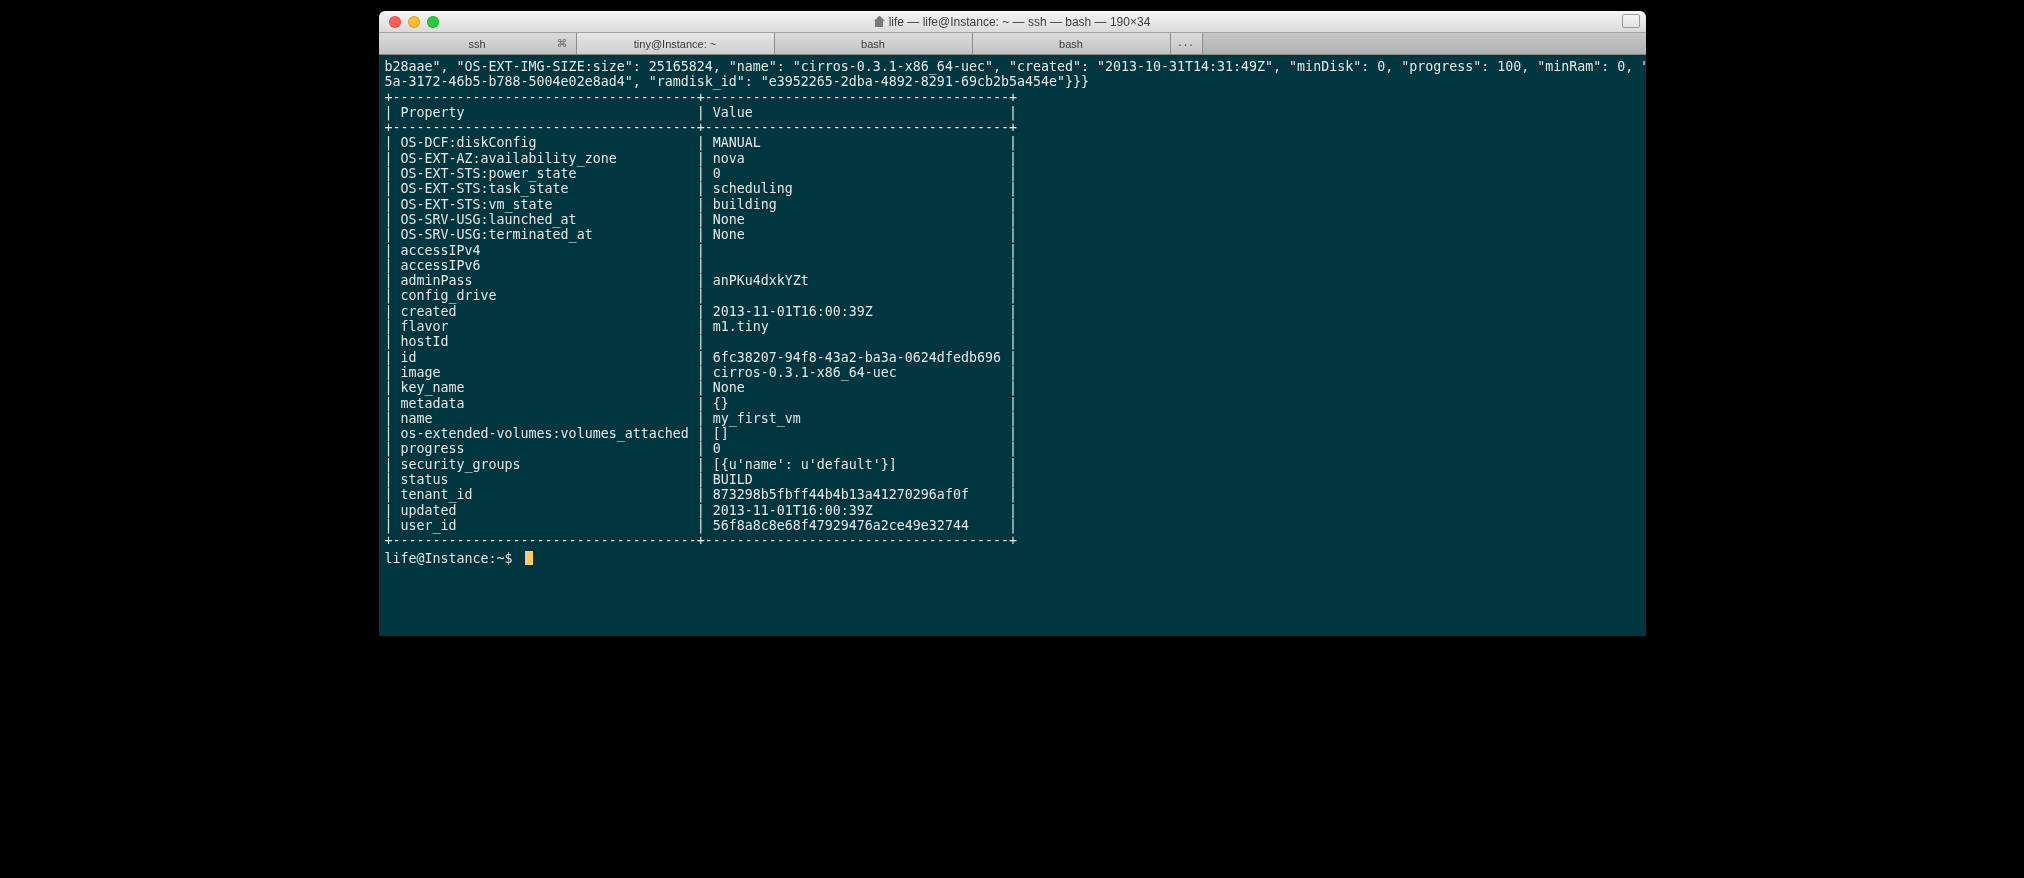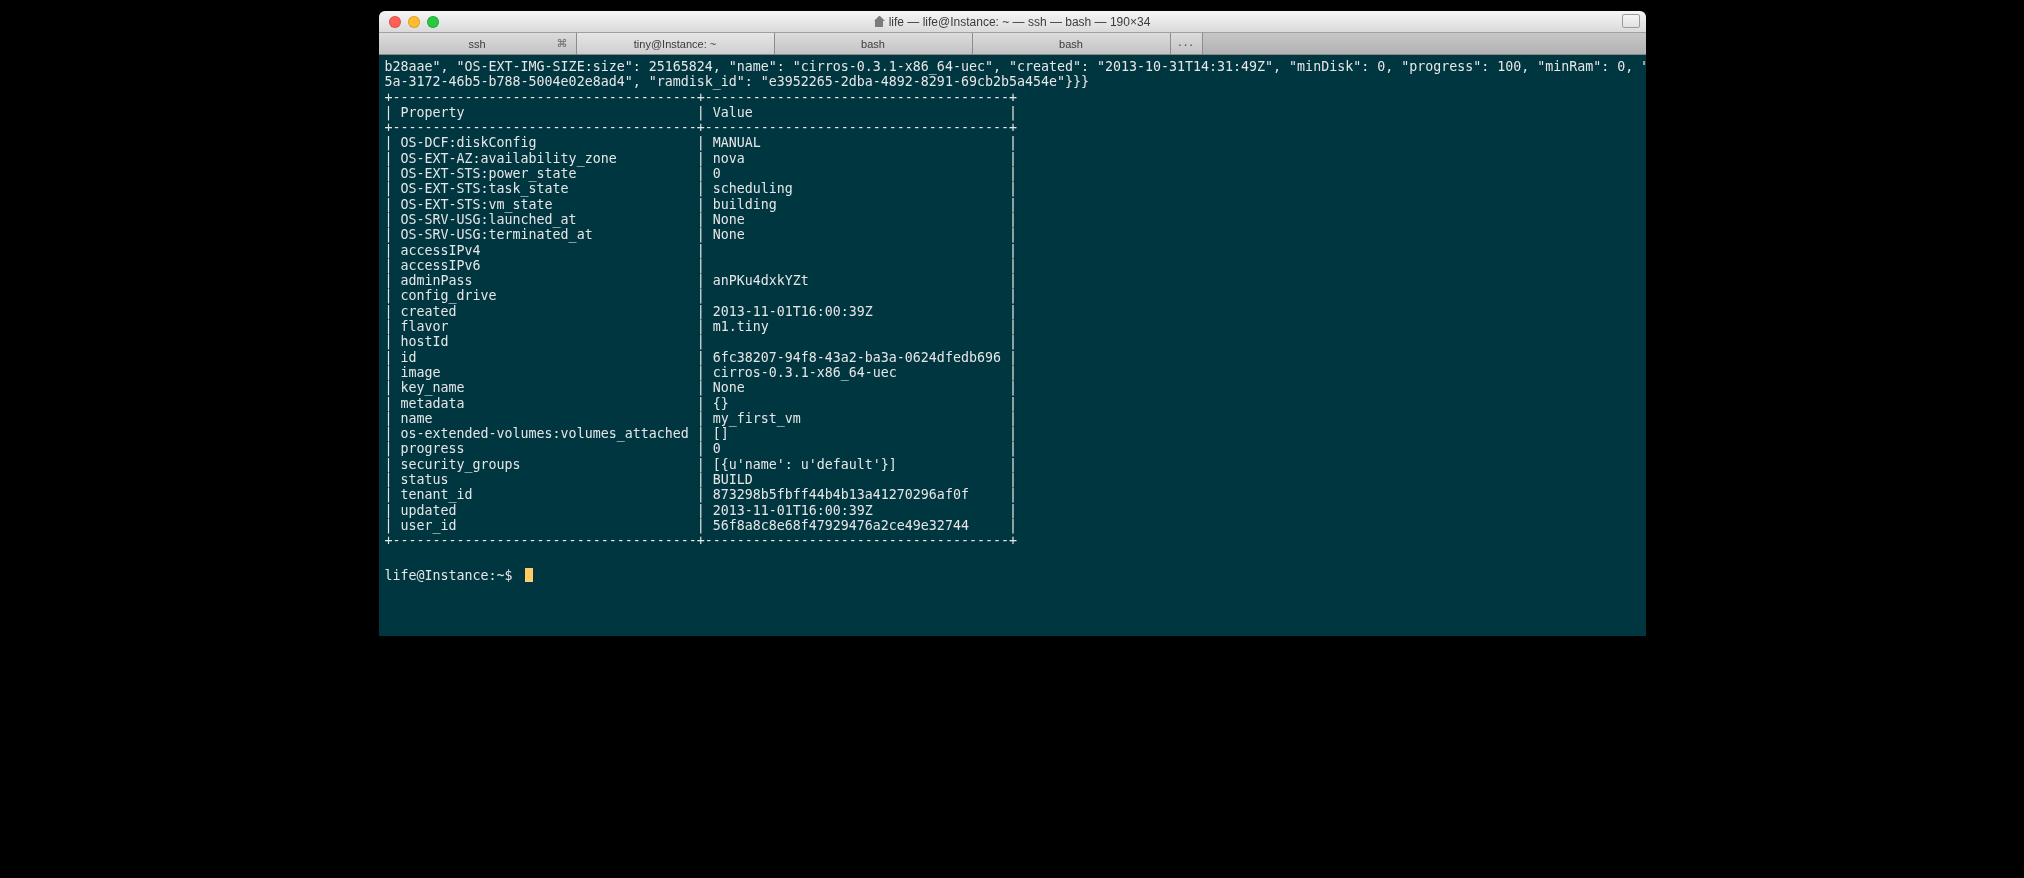--- a/index.html
+++ b/index.html
@@ -72,21 +72,21 @@
   }
   .tabbar .spacer { flex: 1; background: linear-gradient(#c7c7c7,#b2b2b2); }
 
   .terminal {
     flex: 1; padding: 4px 6px 8px 6px;
     background: #003640; color: #e6e6e6;
     font-size: 13.3px; line-height: 15.3px;
     white-space: pre; overflow: hidden;
   }
   .row { white-space: pre; }
-  .prompt-line { margin-top: 19px; display:flex; align-items:center; }
+  .prompt-line { margin-top: 2px; display:flex; align-items:center; }
   .cursor {
     display:inline-block; width: 8px; height: 14px; background:#ffcc66; margin-left: 4px; vertical-align: text-bottom;
   }
   </style>
 </head>
 <body>
 
 <div class="window">
   <div class="titlebar">
     <div class="traffic">

